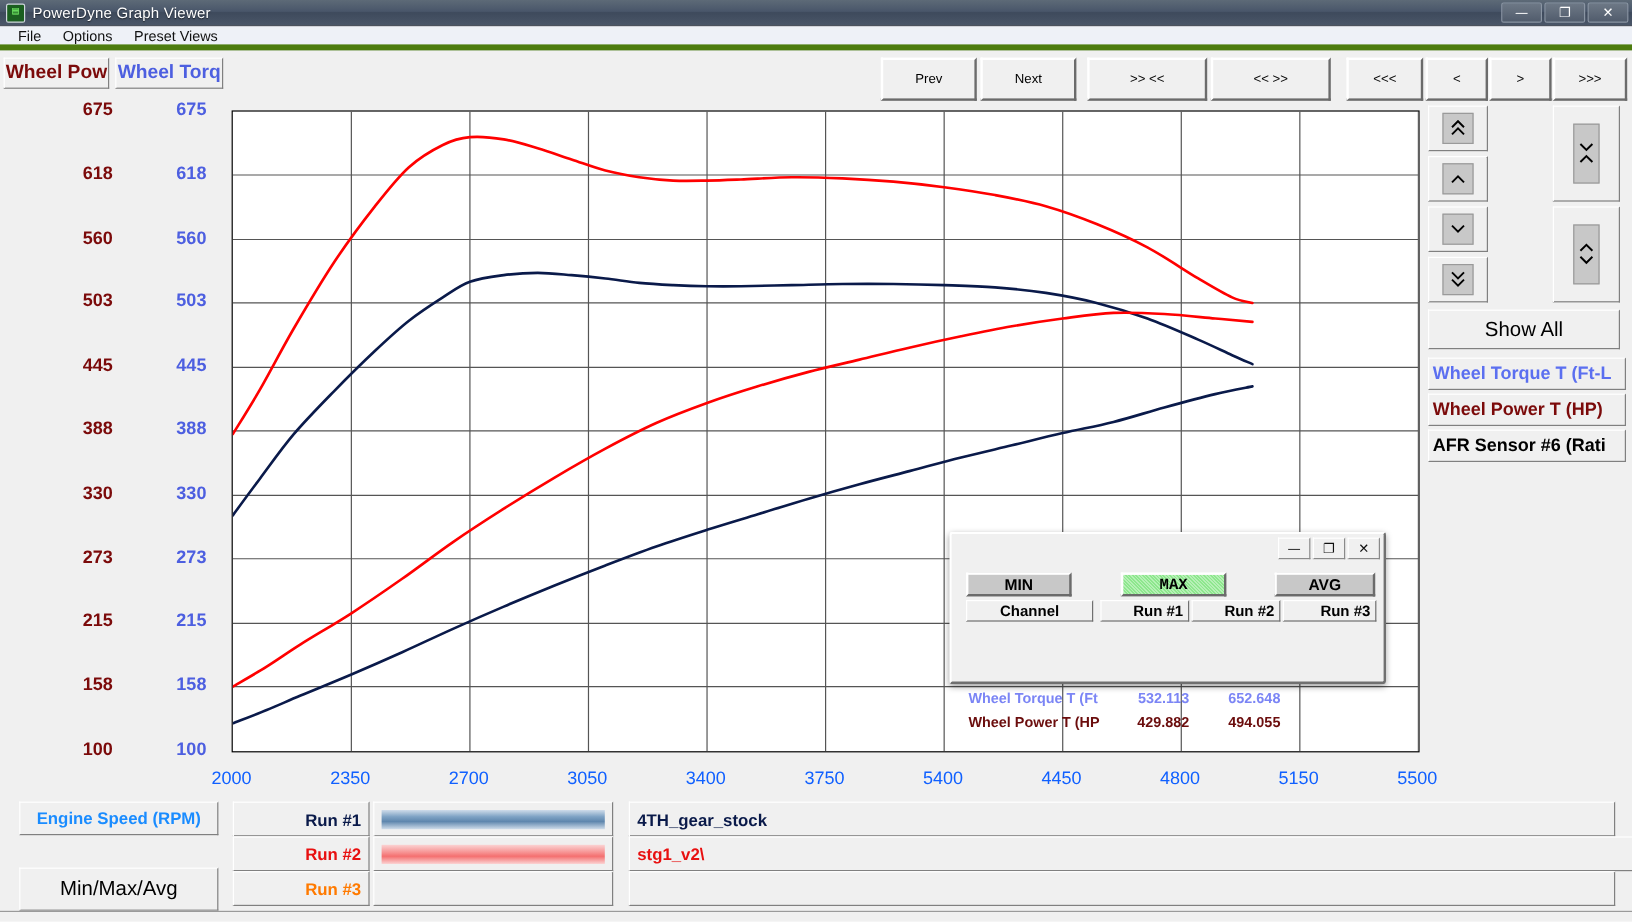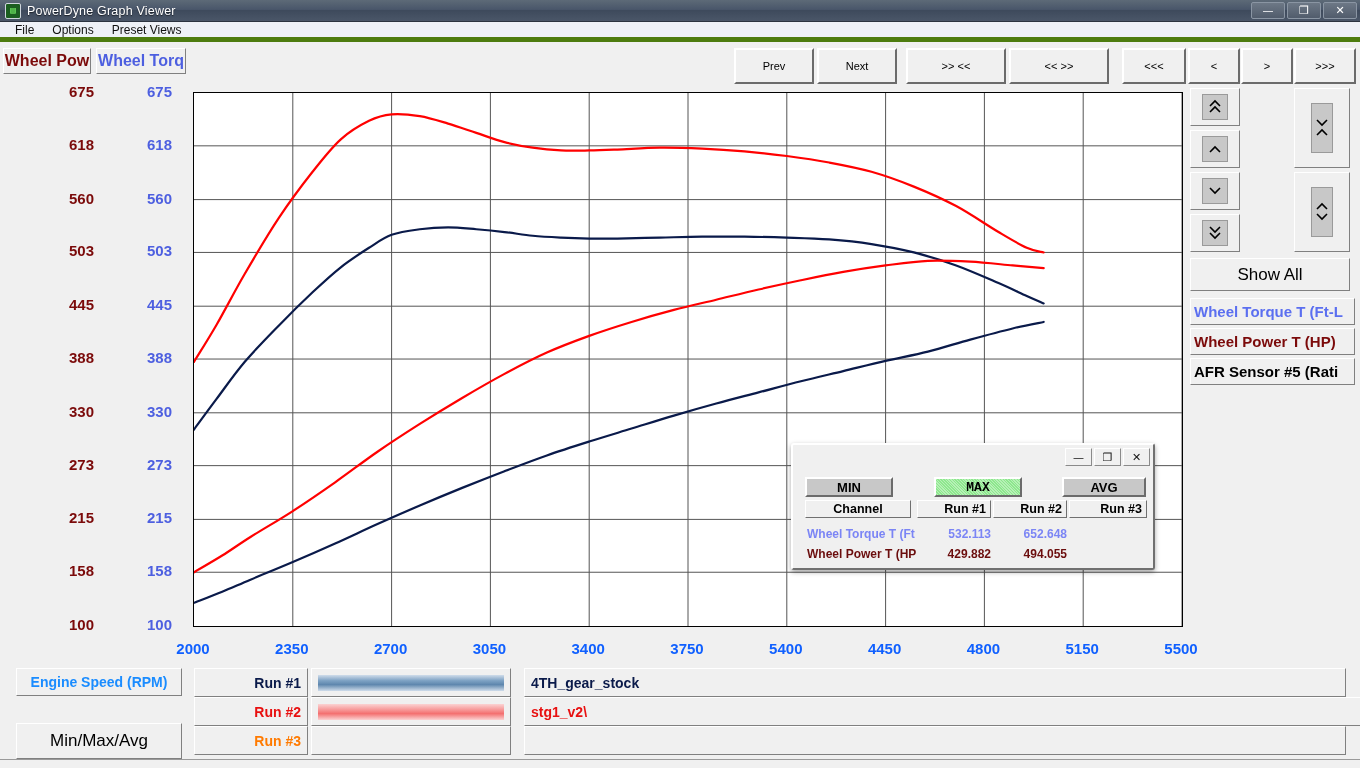--- a/index.html
+++ b/index.html
@@ -77,21 +77,21 @@
   
   .navbtn{ top:48px; height:36px; font-size:11px; }
 
   
   .axis-left,.axis-right{
     position:absolute;font-size:15px;font-weight:bold;text-align:right;
   }
   .axis-left{ color:#7b0a0a; left:42px; width:52px;}
   .axis-right{ color:#4d5fe0; left:120px; width:52px;}
   .xtick{
-    position:absolute;font-size:15px;font-weight:bold;color:#1060ff;
+    position:absolute;font-size:15px;font-weight:normal;color:#1060ff;
     text-align:center;width:60px;top:640px;
   }
 
   
   #plot{
     position:absolute;left:193px;top:92px;width:990px;height:535px;
     background:#ffffff;border:1px solid #000;
   }
   #plot svg{display:block;}
   .arrowinner{
@@ -155,21 +155,21 @@
     font-family:Liberation Mono, monospace;
   }
   .hdrcell{
     position:absolute;top:55px;height:18px;
     background:#f0f0f0;
     border-top:1px solid #ffffff;border-left:1px solid #ffffff;
     border-right:1px solid #707070;border-bottom:1px solid #707070;
     display:flex;align-items:center;
     font-size:12.5px;font-weight:bold;color:#000;
   }
-  .dcell{position:absolute;font-size:12px;font-weight:bold;}
+  .dcell{position:absolute;font-size:12px;font-weight:bold;margin-top:48px;}
 
   .statusbar{
     position:absolute;left:0;top:759px;width:1360px;height:9px;
     background:#f0f0f0;border-top:1px solid #9a9a9a;
   }
 </style>
 </head>
 <body>
 
 <div id="titlebar">
@@ -313,21 +313,21 @@
         <path d="M2 8 L7 3 L12 8" stroke="#000" stroke-width="1.6" fill="none"></path>
         <path d="M2 13 L7 18 L12 13" stroke="#000" stroke-width="1.6" fill="none"></path>
       </svg>
   </div>
 </div>
 
 <div class="btn flat" style="left:1190px;top:258px;width:160px;height:33px;font-size:17px;">Show All</div>
 
 <div class="btn flat chanbtn" style="left: 1190px; top: 298px; width: 165px; color: rgb(91, 111, 240);" id="chan0">Wheel Torque T (Ft-L</div>
 <div class="btn flat chanbtn" style="left: 1190px; top: 328px; width: 165px; color: rgb(123, 10, 10);" id="chan1">Wheel Power T (HP)</div>
-<div class="btn flat chanbtn" style="left: 1190px; top: 358px; width: 165px; color: rgb(0, 0, 0);" id="chan2">AFR Sensor #5 (Rati</div>
+<div class="btn flat chanbtn" style="left: 1190px; top: 358px; width: 165px; color: rgb(0, 0, 0);" id="chan2">AFR Sensor #6 (Rati</div>
 
 <div class="legbox" id="xchan" style="left:16px;top:668px;width:166px;height:28px;justify-content:center;color:#1a8cff;">Engine Speed (RPM)</div>
 
 <div class="btn flat" style="left:16px;top:723px;width:166px;height:36px;font-size:17px;">Min/Max/Avg</div>
 
 <div class="legbox" style="left:194px;top:668px;width:114px;height:29px;justify-content:flex-end;padding-right:6px;color:#0a1a4a;">Run #1</div>
 <div class="legbox" style="left:194px;top:697px;width:114px;height:29px;justify-content:flex-end;padding-right:6px;color:#e81010;">Run #2</div>
 <div class="legbox" style="left:194px;top:726px;width:114px;height:29px;justify-content:flex-end;padding-right:6px;color:#ff7a00;">Run #3</div>
 
 <div class="legbox" style="left:311px;top:668px;width:200px;height:29px;">

